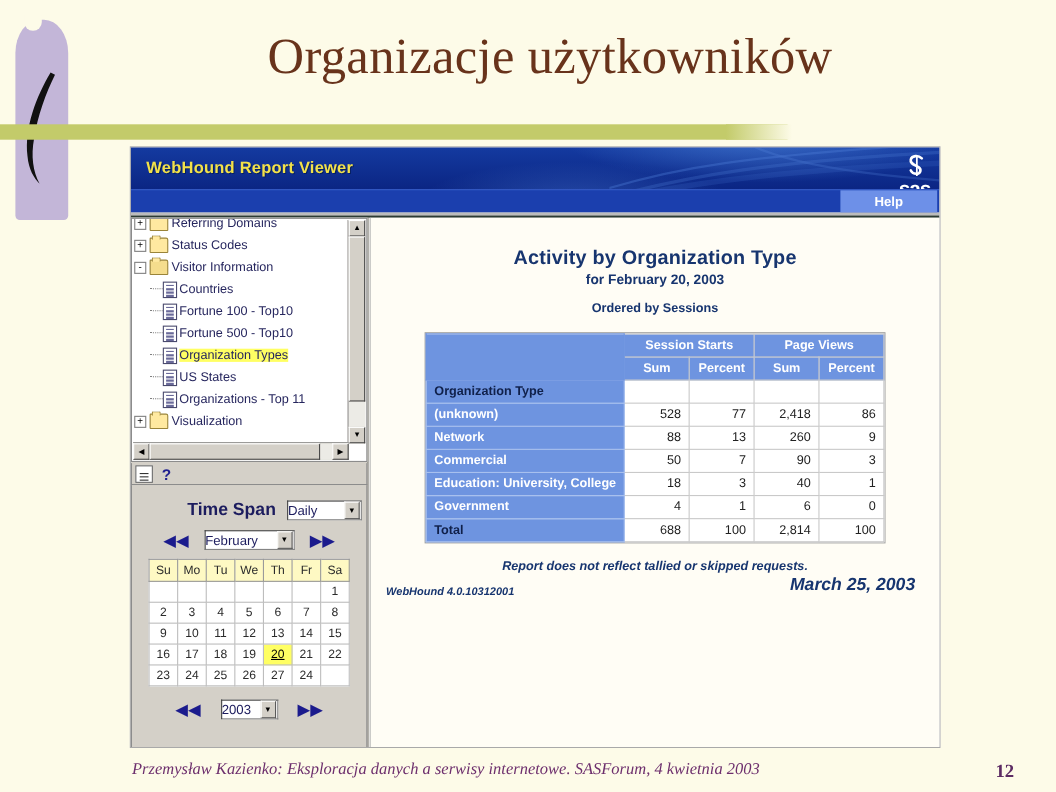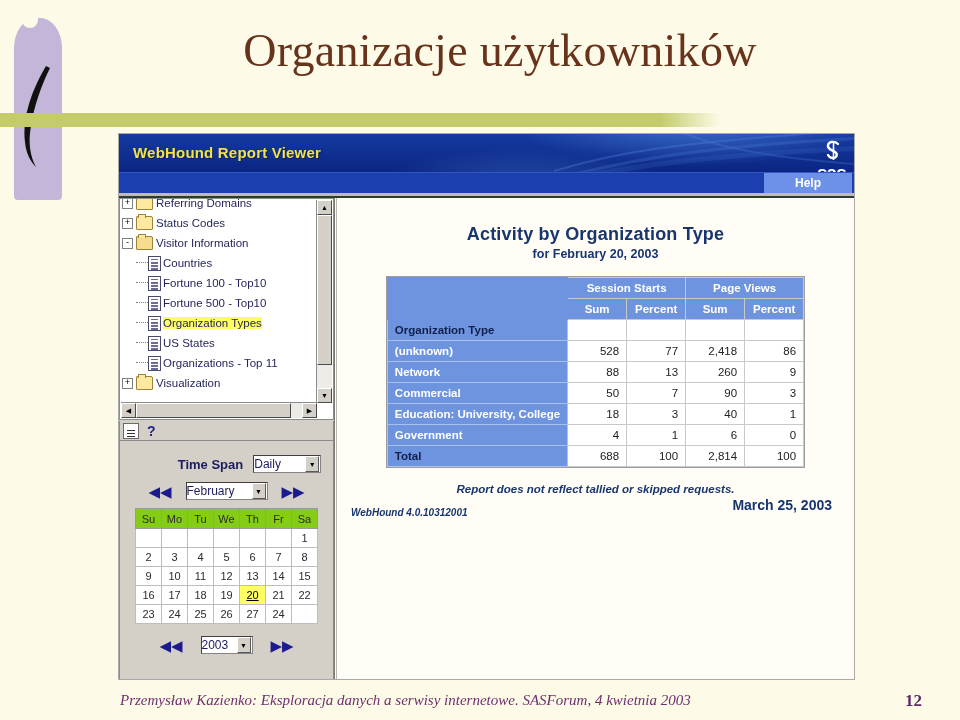--- a/index.html
+++ b/index.html
@@ -194,21 +194,21 @@
   .dt-panel{
     position:absolute;left:0;top:243px;width:215px;bottom:0;
     background:#d4d0c8;
     border:1px solid #8c8c8c;border-top:0;
     box-sizing:border-box;
   }
   .row-timespan{
     display:flex;align-items:center;justify-content:center;
     margin-top:14px;gap:10px;
   }
-  .lbl-bold{color:#1c1c5e;font-weight:bold;font-size:13px;margin-left:46px;}
+  .lbl-bold{color:#1c1c5e;font-weight:bold;font-size:16px;margin-left:46px;}
   .combo{
     display:inline-flex;align-items:center;justify-content:space-between;
     height:18px;background:#ffffff;
     border:1px solid #848484;
     border-top-color:#3f3f3f;border-left-color:#3f3f3f;
     box-sizing:border-box;
     color:#1c1c5e;font-size:12px;cursor:pointer;
   }
   .combo .arrow{
     width:14px;height:16px;margin:0 1px 0 4px;background:#d4d0c8;
@@ -218,21 +218,21 @@
   }
   .row-month{
     display:flex;align-items:center;justify-content:center;
     margin-top:9px;gap:14px;
   }
   .navbtn{color:#1b1b8d;font-size:15px;cursor:pointer;line-height:1;}
   table.cal{
     border-collapse:collapse;margin:8px auto 0 auto;background:#ffffff;
   }
   table.cal th{
-    width:23px;height:17px;background:#84cc16;
+    width:23px;height:17px;background:#fef9c3;
     border:1px solid #9a9a9a;
     color:#2b2b2b;font-weight:normal;font-size:11px;
   }
   table.cal td{
     width:23px;height:16px;
     border:1px solid #bdbdbd;
     color:#2b2b2b;font-size:11px;text-align:center;
     background:#ffffff;
   }
   table.cal td.sel{
@@ -294,22 +294,22 @@
     color:#17356f;
   }
   .rep-foot{
     position:relative;margin-top:2px;height:16px;
   }
   .rep-foot .lft{
     position:absolute;left:14px;top:10px;font-size:10px;font-weight:bold;
     font-style:italic;color:#17356f;
   }
   .rep-foot .rgt{
-    position:absolute;right:22px;top:0;font-size:14px;font-weight:bold;
-    color:#17356f;padding-left:16px;
+    position:absolute;right:22px;top:0;font-size:16px;font-weight:bold;
+    font-style:italic;color:#17356f;padding-left:16px;
   }
 </style>
 </head>
 <body>
 
 <div class="deco-brush"></div>
 <svg class="deco-swash" width="34" height="104" viewBox="0 0 34 104">
   <path d="M26 2 C13 24, 2 52, 5 78 C6 90, 11 98, 16 103 C10 92, 8 78, 11 62 C14 42, 22 20, 30 4 Z" fill="#111"></path>
 </svg>
 <div class="deco-bar"></div>
@@ -517,20 +517,21 @@
           </span>
           <span class="navbtn">▶▶</span>
         </div>
       </div>
     </div>
 
     <div class="right-pane">
       <div class="report">
         <div class="rep-title">Activity by Organization Type</div>
         <div class="rep-sub">for February 20, 2003</div>
+        <div class="rep-order">Ordered by Sessions</div>
 
         <table class="rep">
           <thead>
             <tr>
               <th class="blank" rowspan="2"></th>
               <th colspan="2">Session Starts</th>
               <th colspan="2">Page Views</th>
             </tr>
             <tr id="sub-head">
                 <th>Sum</th>

